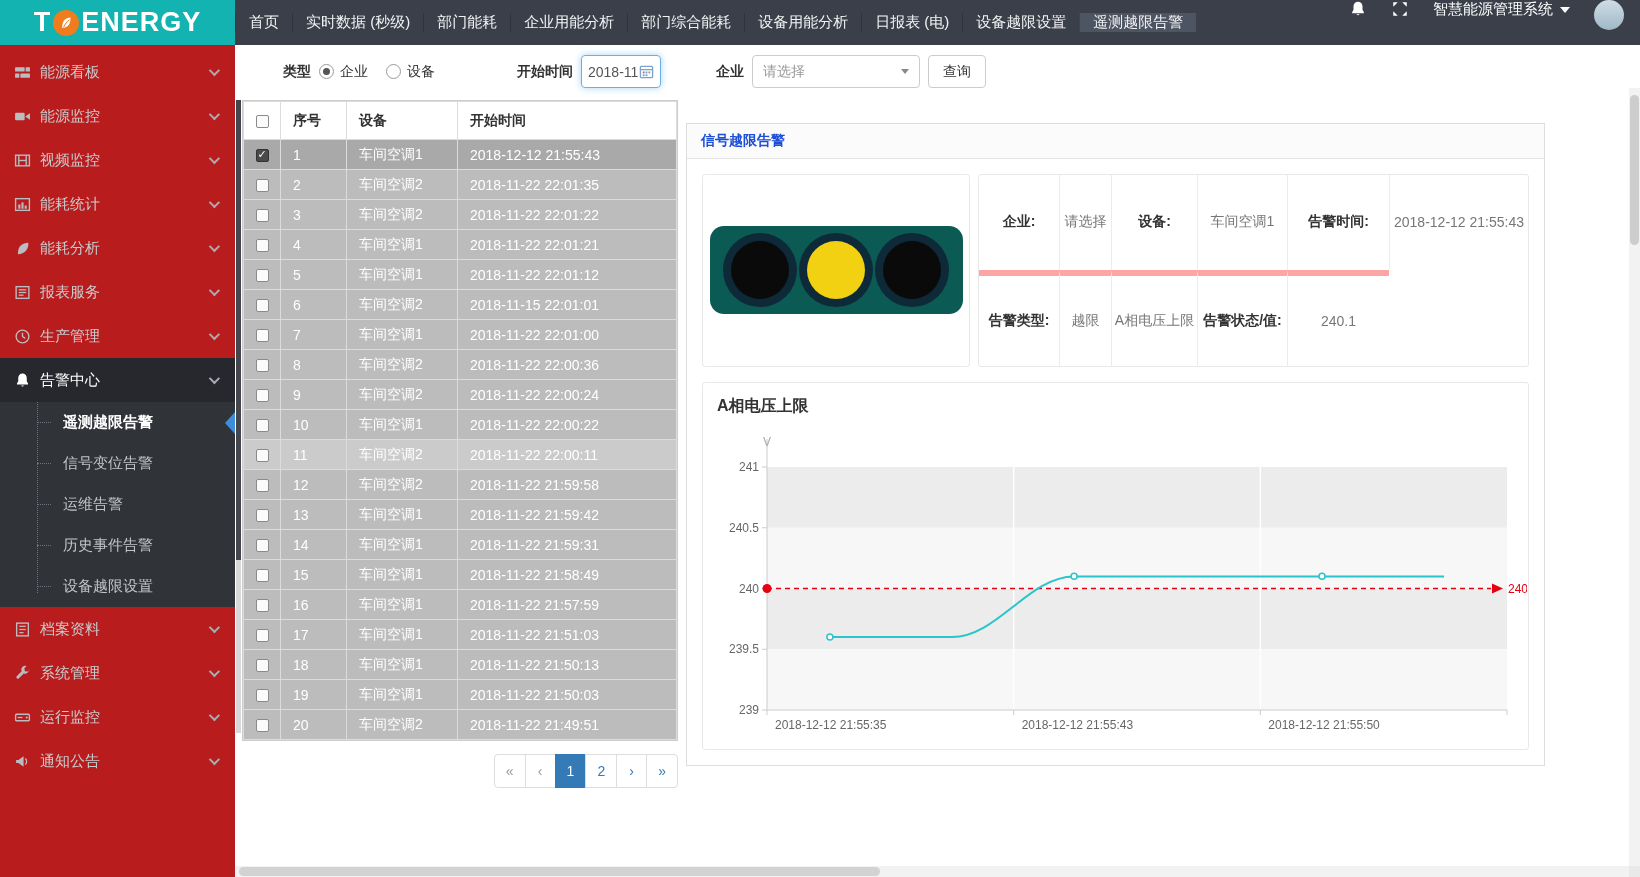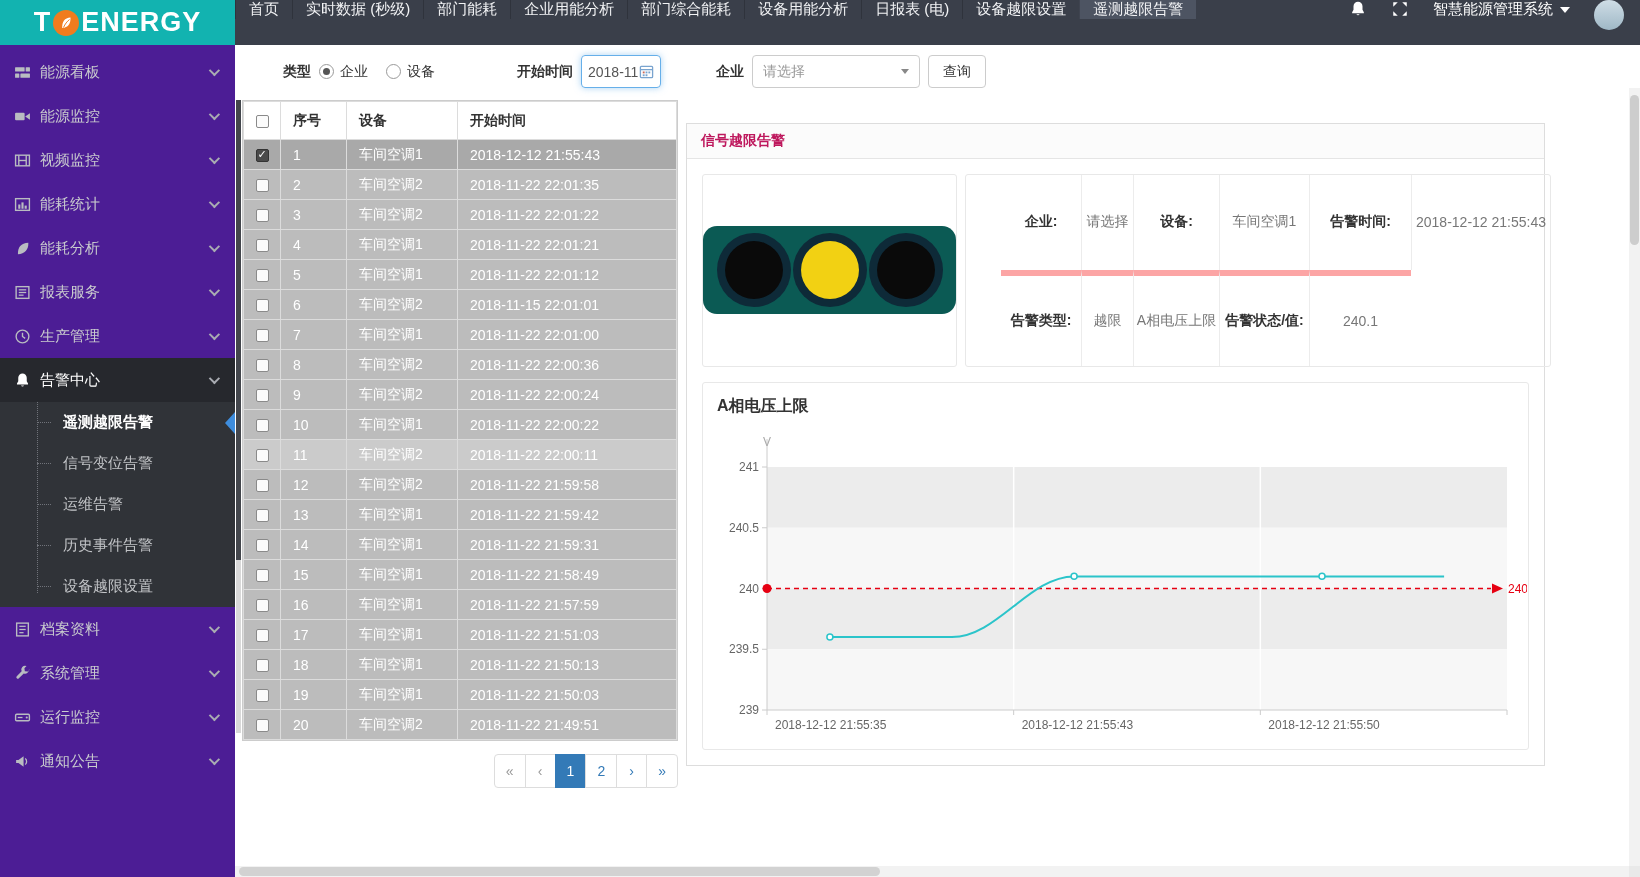--- a/index.html
+++ b/index.html
@@ -3,31 +3,31 @@
 <meta charset="utf-8">
 <style>
   * { box-sizing: border-box; margin: 0; padding: 0; }
   html,body { width:1640px; height:877px; overflow:hidden; }
   body { font-family:"Liberation Sans","DejaVu Sans",sans-serif; background:#fff; position:relative; font-size:14px; }
 
   
   .header { height:45px; display:flex; background:#3a3f4a; color:#fff; position:relative; z-index:5; }
   .logo { width:235px; background:#12b3b0; display:flex; align-items:center; justify-content:center; font-weight:bold; font-size:27px; letter-spacing:1px; color:#fff; }
   .logo .at { display:inline-flex; width:26px; height:26px; border-radius:50%; background:#f07c1e; align-items:center; justify-content:center; margin:0 2px; }
-  .top-nav { display:flex; align-items:flex-start; }
+  .top-nav { display:flex; align-items:center; }
   .nav-item { display:flex; align-items:center; padding:0 13px; font-size:15px; color:#f2f3f5; border-left:1px solid rgba(0,0,0,.18); cursor:pointer; white-space:nowrap; }
   .nav-item.active { background:#4d5462; }
   .header-right { margin-left:auto; display:flex; align-items:flex-start; gap:24px; padding-right:16px; }
   .hicon { display:flex; align-items:center; cursor:pointer; }
   .sys-title { font-size:15px; display:flex; align-items:center; gap:7px; cursor:pointer; white-space:nowrap; }
   .caret-down { width:0; height:0; border-left:5px solid transparent; border-right:5px solid transparent; border-top:6px solid #fff; }
   .avatar { width:30px; height:30px; border-radius:50%; background:linear-gradient(180deg,#cfdde6 0%,#9fb8c6 100%); cursor:pointer; }
 
   
-  .sidebar { position:absolute; left:0; top:45px; bottom:0; width:235px; background:#4c1d95; color:#c9cbce; font-size:15px; overflow:hidden; z-index:4; }
+  .sidebar { position:absolute; left:0; top:45px; bottom:0; width:235px; background:#b91c1c; color:#c9cbce; font-size:15px; overflow:hidden; z-index:4; }
   .side-menu { padding-top:5px; }
   .side-item { height:44px; display:flex; align-items:center; padding:0 12px 0 14px; cursor:pointer; position:relative; }
   .side-icon { width:17px; height:17px; margin-right:9px; color:#b9bcc1; display:inline-flex; }
   .side-icon svg { width:17px; height:17px; }
   .side-label { flex:1; }
   .chev { width:8px; height:8px; border-right:2px solid #a9acb2; border-bottom:2px solid #a9acb2; transform:rotate(45deg) translateY(-2px); margin-right:6px; }
   .side-item.active { background:#26282d; color:#fff; }
   .side-item.active .side-icon { color:#fff; }
   .submenu { background:#303338; position:relative; }
   .submenu::before { content:""; position:absolute; left:37px; top:0; bottom:14px; border-left:1px dotted #70737a; }
@@ -72,29 +72,29 @@
   
   .pagination { display:flex; justify-content:flex-end; margin-top:13px; }
   .page-btn { min-width:31px; height:34px; display:flex; align-items:center; justify-content:center; background:#fff; border:1px solid #ddd; margin-left:-1px; color:#337ab7; font-size:14px; cursor:pointer; padding:0 11px; }
   .page-btn.disabled { color:#999; }
   .page-btn.active { background:#337ab7; border-color:#337ab7; color:#fff; }
   .page-btn:first-child { border-radius:4px 0 0 4px; margin-left:0; }
   .page-btn:last-child { border-radius:0 4px 4px 0; }
 
   
   .right-panel { width:859px; margin-left:8px; border:1px solid #ddd; background:#fff; }
-  .panel-title { height:35px; display:flex; align-items:center; padding:0 14px; font-weight:bold; color:#be185d; border-bottom:1px solid #e5e5e5; background:#fbfbfb; }
+  .panel-title { height:35px; display:flex; align-items:center; padding:0 14px; font-weight:bold; color:#1d4ed8; border-bottom:1px solid #e5e5e5; background:#fbfbfb; }
   .panel-body { padding:15px; }
   .info-row { display:flex; gap:8px; }
   .light-card { width:275px; height:193px; border:1px solid #e8e8e8; border-radius:3px; display:flex; align-items:center; justify-content:center; }
   .tl-body { width:253px; height:88px; background:#0b5a54; border-radius:14px; display:flex; align-items:center; justify-content:center; }
   .lamp { width:74px; height:74px; border-radius:50%; background:#0e2a38; display:flex; align-items:center; justify-content:center; margin:0 1px; }
   .lamp-inner { width:58px; height:58px; border-radius:50%; background:#0a0a0a; }
   .lamp-inner.on { background:#f2d113; }
-  .info-table { flex:1; height:193px; border:1px solid #e8e8e8; border-radius:3px; display:grid; grid-template-columns:80px 52px 86px 90px 102px 1fr; grid-auto-rows:1fr;padding-left:35px; }
+  .info-table { flex:1; height:193px; border:1px solid #e8e8e8; border-radius:3px; display:grid; grid-template-columns:80px 52px 86px 90px 102px 1fr; grid-auto-rows:1fr; }
   .icell { display:flex; align-items:center; justify-content:center; border-left:1px solid #ececec; border-top:6px solid #fca5a5; padding:0 4px; text-align:center; white-space:nowrap; }
   .icell.c0 { border-left:none; } .icell.r0 { border-top:none; }
   .ilabel { font-weight:bold; color:#333; }
   .ivalue { color:#777; }
 
   .chart-card { margin-top:15px; border:1px solid #e8e8e8; border-radius:3px; height:368px; padding:13px 0 0 14px; overflow:hidden; }
   .chart-title { font-weight:bold; font-size:16px; color:#333; }
   .chart-svg { display:block; margin-top:2px; }
 
   

